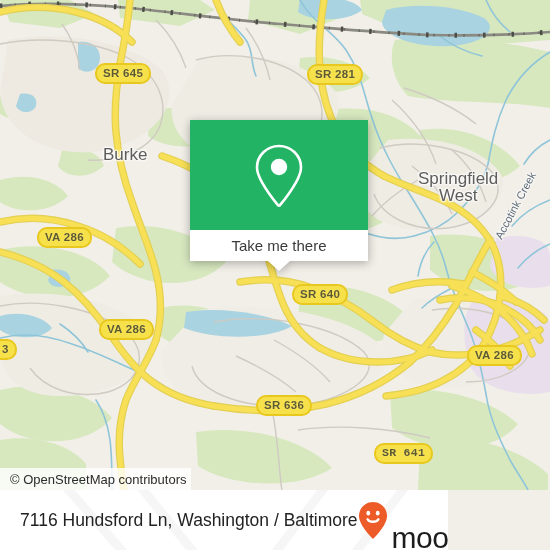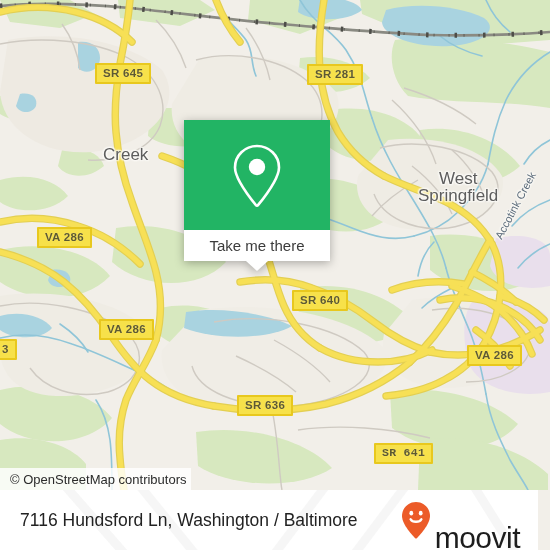--- a/index.html
+++ b/index.html
@@ -26,21 +26,21 @@
     overflow: hidden;
     background: #f2efe9;
   }
   #map-svg { position:absolute; left:0; top:0; }
 
   
   .shield {
     position: absolute;
     background: #f7e14a;
     border: 2px solid #e8c81e;
-    border-radius: 1px;
+    border-radius: 10px;
     color: #5e5a30;
     font-size: 11.5px;
     font-weight: bold;
     letter-spacing: .3px;
     padding: 2px 6px 3px 6px;
     line-height: 12px;
     white-space: nowrap;
     box-sizing: border-box;
     text-shadow: 0 0 1px rgba(255,255,255,.4);
     text-align: right;
@@ -66,22 +66,22 @@
     font-size: 11px;
     white-space: nowrap;
     text-shadow:
        1px  1px 1.5px #fbfaf7,  -1px  1px 1.5px #fbfaf7,
        1px -1px 1.5px #fbfaf7,  -1px -1px 1.5px #fbfaf7;
   }
 
   
   #callout {
     position: absolute;
-    left: 184px; top: 120px;
-    width: 146px;
+    left: 190px; top: 120px;
+    width: 178px;
     filter: drop-shadow(0 2px 5px rgba(0,0,0,.30));
   }
   #callout-head {
     height: 110px;
     background: #22b464;
     display: flex;
     align-items: center;
     justify-content: center;
   }
   #callout-body {
@@ -115,21 +115,21 @@
     background: rgba(255,255,255,.82);
     color: #2b2b2b;
     font-size: 13px;
     white-space: nowrap;
   }
 
   
   #footer {
     position: absolute;
     left: 0; top: 490px;
-    width: 538px; height: 60px;
+    width: 448px; height: 60px;
     background: #ffffff;
     display: flex;
     align-items: center;
     justify-content: space-between;
     padding: 0 18px 0 20px;
     box-sizing: border-box;
     overflow: hidden;
   }
   #footer-watermark {
     position: absolute;
@@ -329,37 +329,37 @@
         <path d="M0,12 C24,6 52,6 76,12 C100,18 118,28 132,42"></path>
         <path d="M440,300 C460,296 482,298 500,306 C518,314 532,326 540,340"></path>
         <path d="M452,286 C470,292 488,300 502,312 C516,324 526,338 532,354"></path>
         <path d="M476,330 C490,340 502,352 510,366"></path>
         <path d="M500,296 C516,300 532,308 544,320"></path>
         <path d="M472,272 C488,280 504,290 516,302"></path>
         <path d="M392,290 C414,282 440,280 464,284"></path>
       </g>
     </svg>
 
-    <div class="place" style="left:103px; top:146px;">Creek</div>
+    <div class="place" style="left:103px; top:146px;">Burke</div>
 
     <div class="place two-line" style="left:418px; top:170px;">
+      <div>Springfield</div>
       <div>West</div>
-      <div>Springfield</div>
     </div>
 
     <div class="water-label" style="left:498px; top:232px; transform-origin:0 50%; transform: rotate(-62deg);">Accotink Creek</div>
 
     <div class="shield" style="left:95px;  top:63px;">SR 645</div>
     <div class="shield" style="left:307px; top:64px;">SR 281</div>
     <div class="shield" style="left:37px;  top:227px;">VA 286</div>
-    <div class="shield" style="left:292px; top:290px;">SR 640</div>
+    <div class="shield" style="left:292px; top:284px;">SR 640</div>
     <div class="shield" style="left:99px;  top:319px;">VA 286</div>
     <div class="shield" style="left:-12px; top:339px; padding-left:12px;">3</div>
     <div class="shield" style="left:467px; top:345px;">VA 286</div>
-    <div class="shield" style="left:237px; top:395px;">SR 636</div>
+    <div class="shield" style="left:256px; top:395px;">SR 636</div>
     <div class="shield" style="left:374px; top:443px;font-family:Liberation Mono, monospace;">SR 641</div>
 
     <div id="callout">
       <div id="callout-head">
         <svg width="56" height="66" viewBox="0 0 56 66">
           <path d="M28,4 C15.8,4 6,13.6 6,25.4 C6,36.4 22,57 27,63.2 C27.5,63.8 28.5,63.8 29,63.2
                    C34,57 50,36.4 50,25.4 C50,13.6 40.2,4 28,4 Z" fill="none" stroke="#ffffff" stroke-width="2.6"></path>
           <circle cx="28" cy="25" r="8.2" fill="#ffffff"></circle>
         </svg>
       </div>

